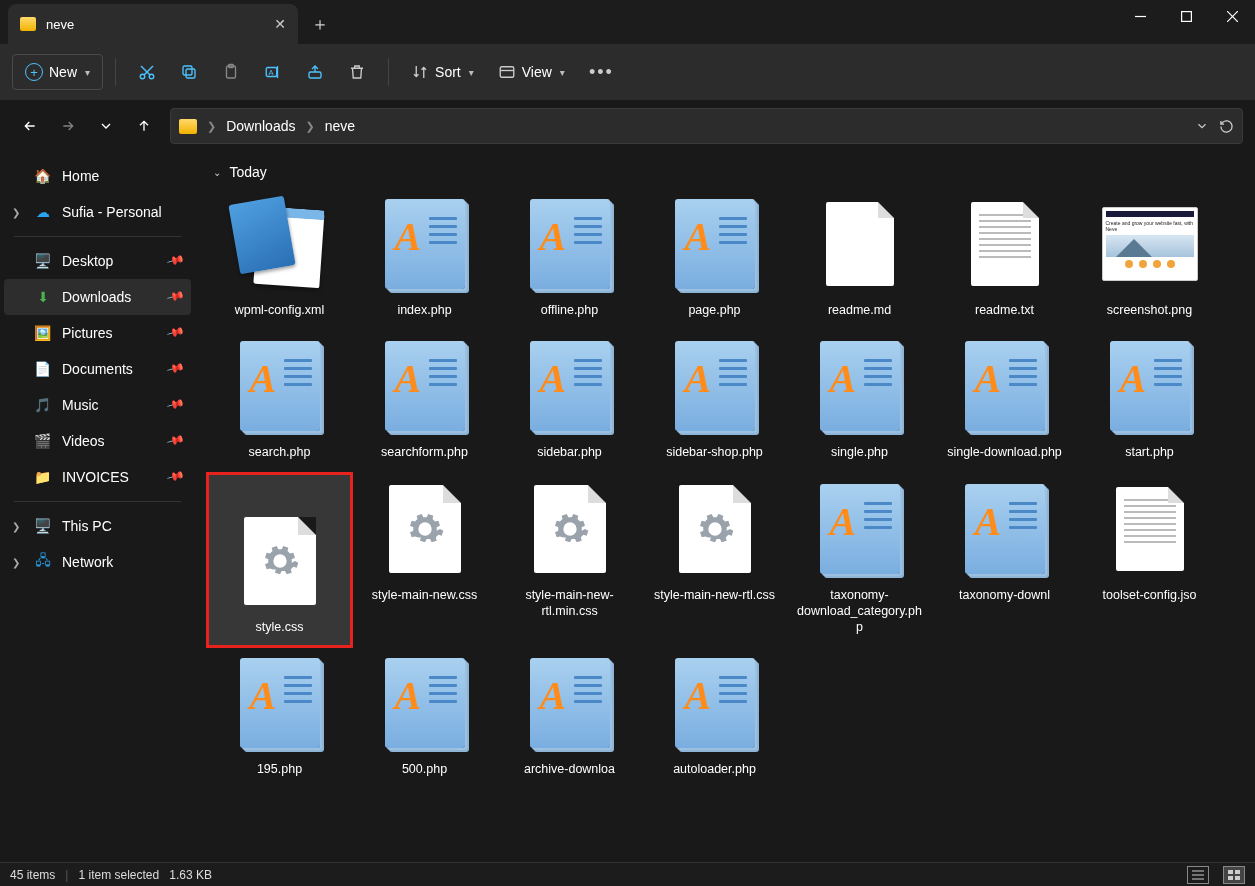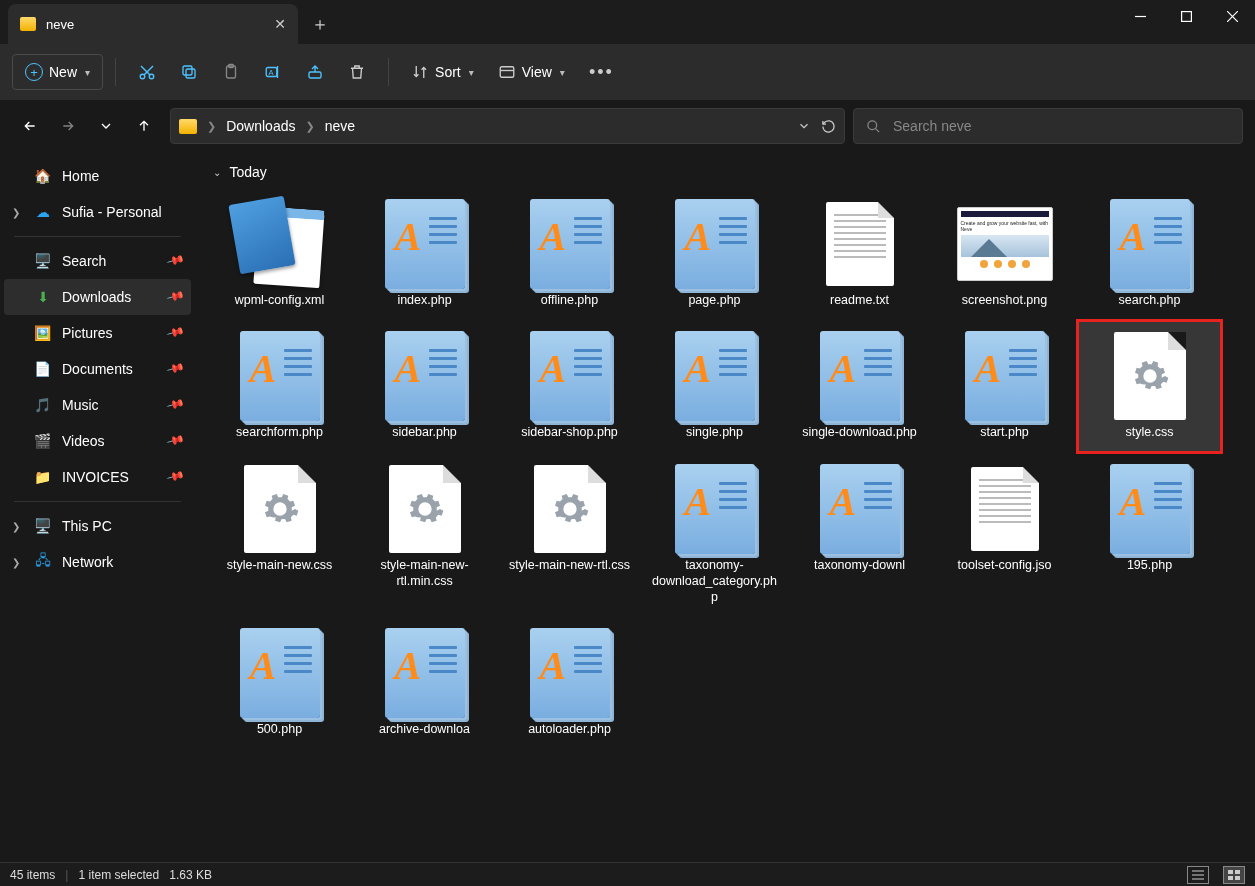--- a/index.html
+++ b/index.html
@@ -67,23 +67,23 @@
 
 .content { flex: 1; position: relative; overflow-y: auto; padding: 8px 0 8px 8px; }
 .content::-webkit-scrollbar { width: 14px; }
 .content::-webkit-scrollbar-track { background: #191919; }
 .content::-webkit-scrollbar-thumb { background: #4a4a4a; border-radius: 7px; }
 .group-hdr { display:flex; align-items:center; gap:8px; padding: 4px 10px 8px; font-size:14px; color:#fff; }
 .group-hdr .chev { font-size:10px; color:#ccc; }
 .grid { display: grid; grid-template-columns: repeat(7, 145px); gap: 0; padding: 0 4px; }
 .file { width: 145px; padding: 6px 4px 10px; display: flex; flex-direction: column; align-items: center; border-radius: 4px; border: 2px solid transparent; }
 .file.selected { background: #373737; }
-.file.highlighted { outline: 3px solid #e8231f; outline-offset: -2px; border-radius: 0; }
+.file.highlighted { outline: 3px solid #e8231f; outline-offset: -2px; border-radius: 0; justify-content: flex-end; }
 .file .thumb { width: 96px; height: 96px; display:flex; align-items:center; justify-content:center; }
-.file .name { margin-top: 0; font-size: 12.5px; color: #fff; text-align: center; line-height: 1.3; word-break: break-word; max-width: 130px; }
+.file .name { margin-top: 10px; font-size: 12.5px; color: #fff; text-align: center; line-height: 1.3; word-break: break-word; max-width: 130px; }
 
 
 .ficon-php { width: 80px; height: 90px; background: linear-gradient(#a9d0ef,#7aaee0); border-radius: 3px; box-shadow: 2px 2px 0 #9bc0e2, 4px 4px 0 #8eb4d6; position:relative; padding:8px; }
 .ficon-php .a { font-size: 40px; font-weight: bold; font-style: italic; color: #ff8c1a; font-family: Georgia, serif; position:absolute; left:10px; top:14px; }
 .ficon-php .lines { position:absolute; right:8px; top:18px; width:28px; }
 .ficon-php .lines div { height:3px; background:#4a88c7; margin-bottom:5px; border-radius:1px; }
 .ficon-css { width: 72px; height: 88px; background:#fff; border-radius:2px; position:relative; display:flex; align-items:center; justify-content:center; }
 .ficon-css::before { content:""; position:absolute; top:0; right:0; border-left:18px solid #ddd; border-top:18px solid #191919; }
 .ficon-css .gear { color:#9aa3ac; }
 .ficon-txt { width: 68px; height: 84px; background:#fff; border-radius:2px; position:relative; padding:12px 8px; display:flex; flex-direction:column; gap:4px; }
@@ -243,44 +243,37 @@
           <path d="M6 9l6 6 6-6"></path>
         </svg>
       </span>
     <span class="addr-icon">
         <svg width="15" height="15" viewBox="0 0 24 24" fill="none" stroke="currentColor" stroke-width="2">
           <path d="M3 12a9 9 0 1 0 3-6.7L3 8"></path>
           <path d="M3 3v5h5"></path>
         </svg>
       </span>
   </div>
-  <div class="searchbox">
-    <svg width="15" height="15" viewBox="0 0 24 24" fill="none" stroke="#888" stroke-width="2">
-        <circle cx="10" cy="10" r="7"></circle>
-        <line x1="21" y1="21" x2="15" y2="15"></line>
-      </svg>
-    <input placeholder="Search neve" style="">
-  </div>
 </div>
 
 <div class="body">
   <div class="sidebar">
     <div class="side-item">
       <span class="side-ico ico-home">🏠</span>
       <span>Home</span>
     </div>
     <div class="side-item">
       <span class="exp">❯</span>
       <span class="side-ico ico-cloud">☁</span>
       <span>Sufia - Personal</span>
     </div>
     <div class="side-sep"></div>
     <div class="side-item pinnable">
       <span class="side-ico">🖥️</span>
-      <span>Search</span>
+      <span>Desktop</span>
       <span class="pin">📌</span>
     </div>
     <div class="side-item pinnable selected">
       <span class="side-ico ico-down">⬇</span>
       <span>Downloads</span>
       <span class="pin">📌</span>
     </div>
     <div class="side-item pinnable">
       <span class="side-ico ico-pic">🖼️</span>
       <span>Pictures</span>
@@ -368,20 +361,26 @@
               <span class="a">A</span>
               <div class="lines">
                 <div></div>
                 <div></div>
                 <div></div>
                 <div></div>
               </div>
             </div>
           </div>
           <div class="name">page.php</div>
+        </div>
+        <div class="file">
+          <div class="thumb">
+            <div class="ficon-md"></div>
+          </div>
+          <div class="name">readme.md</div>
         </div>
         <div class="file">
           <div class="thumb">
             <div class="ficon-txt">
               <div></div>
               <div></div>
               <div></div>
               <div></div>
               <div></div>
               <div></div>

